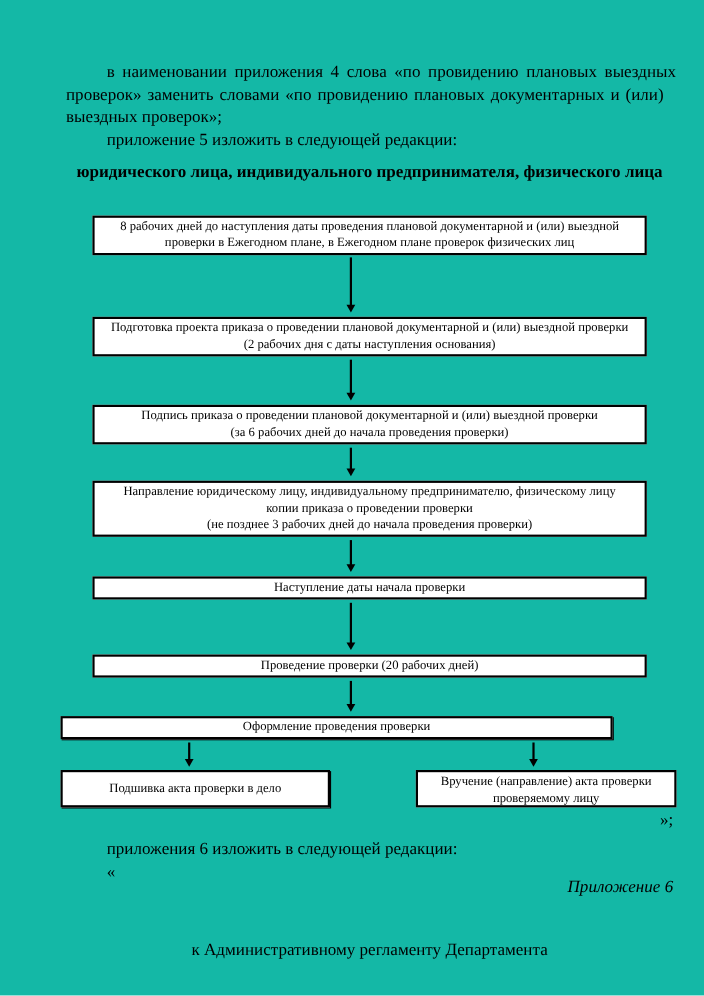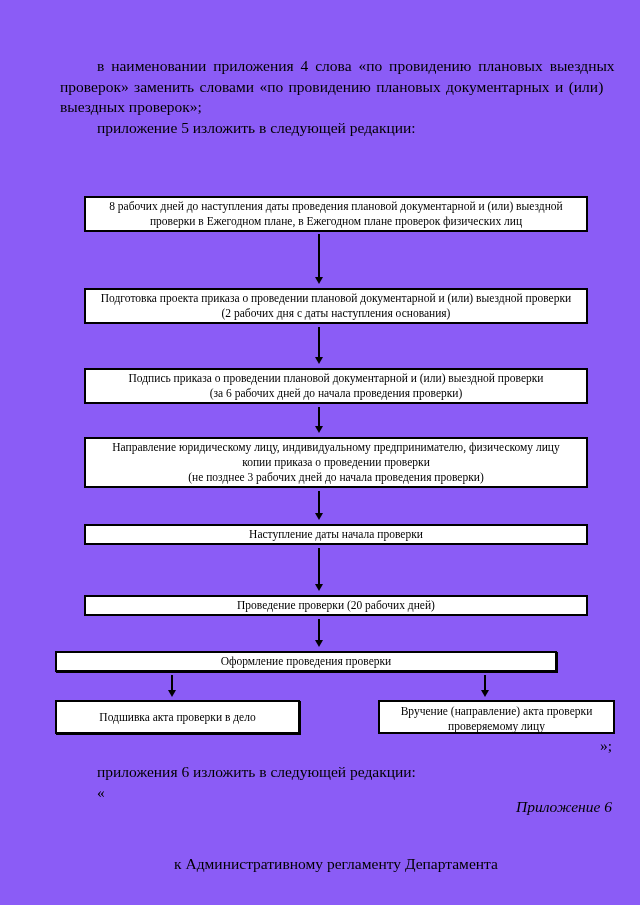--- a/index.html
+++ b/index.html
@@ -1,19 +1,19 @@
 <!DOCTYPE html>
 <html><head>
 <meta charset="utf-8">
 <style>
   html,body { margin:0; padding:0; background:#ffffff; }
   .page {
     position:relative;
     width:640px; height:905px;
-    background:#8b5cf6;
+    background:#14b8a6;
     color:#000000;
     font-family:"Liberation Serif", serif;
     overflow:hidden;
   }
   
   .intro {
     position:absolute; left:60px; top:56px; width:552px;
     font-size:15.5px; line-height:20.5px;
   }
   .iline { white-space:nowrap; }
@@ -78,20 +78,21 @@
 <div class="page">
 
   <div class="intro">
     <div class="iline indent ws1">в наименовании приложения 4 слова «по провидению плановых выездных</div>
     <div class="iline ws2">проверок» заменить словами «по провидению плановых документарных и (или)</div>
     <div class="iline">выездных проверок»;</div>
     <div class="iline indent">приложение 5 изложить в следующей редакции:</div>
   </div>
 
   <div class="dtitle">
+    <div>юридического лица, индивидуального предпринимателя, физического лица</div>
   </div>
 
   <div class="fbox b1">8 рабочих дней до наступления даты проведения плановой документарной и (или) выездной
 проверки в Ежегодном плане, в Ежегодном плане проверок физических лиц</div>
   <div class="fbox b2">Подготовка проекта приказа о проведении плановой документарной и (или) выездной проверки
 (2 рабочих дня с даты наступления основания)</div>
   <div class="fbox b3">Подпись приказа о проведении плановой документарной и (или) выездной проверки
 (за 6 рабочих дней до начала проведения проверки)</div>
   <div class="fbox b4">Направление юридическому лицу, индивидуальному предпринимателю, физическому лицу
 копии приказа о проведении проверки

